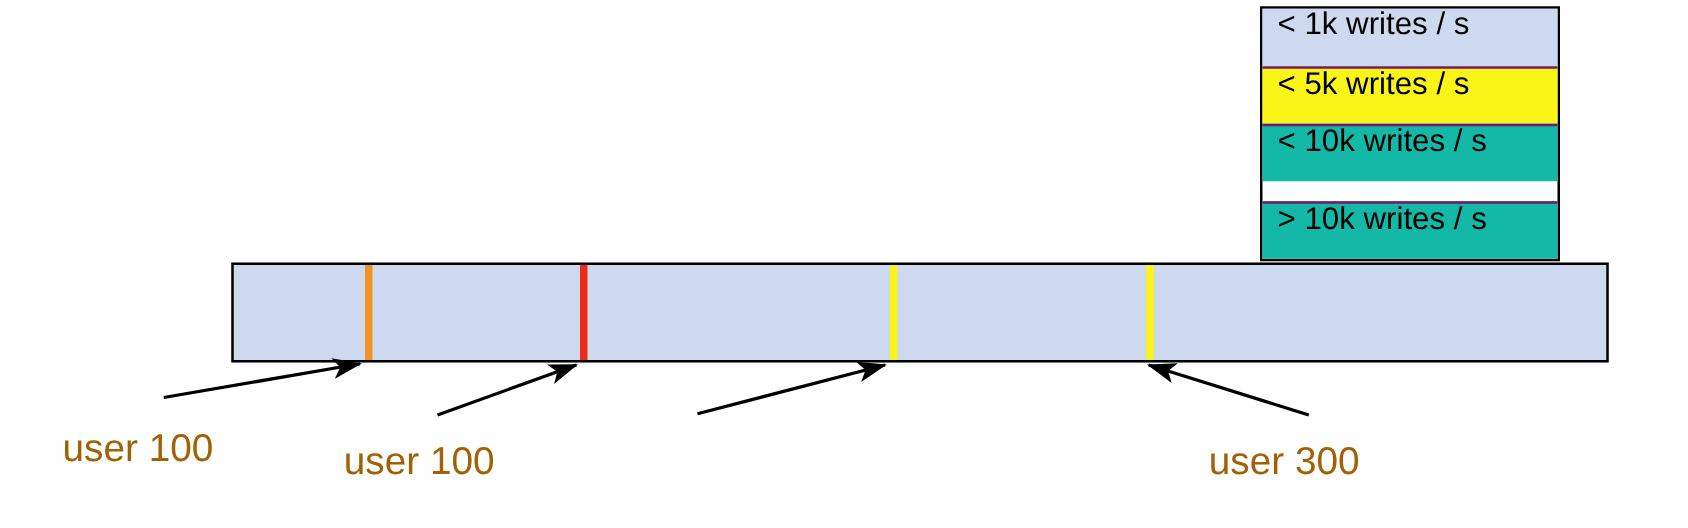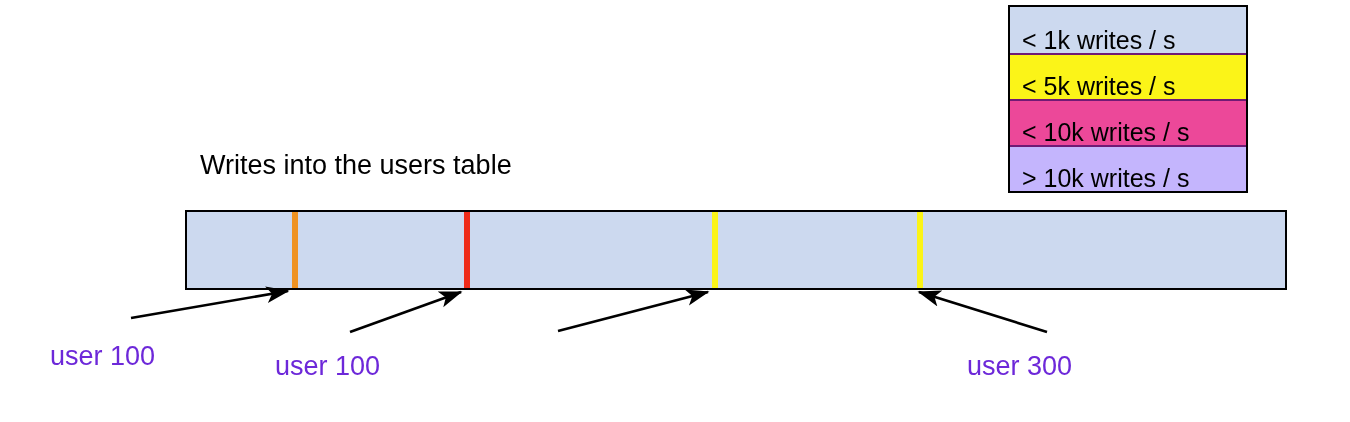--- a/index.html
+++ b/index.html
@@ -29,21 +29,21 @@
     left: 1008px;
     top: 5px;
     width: 240px;
     border: 2px solid #000000;
     box-sizing: border-box;
   }
   .legend-row {
     height: 46px;
     box-sizing: border-box;
     display: flex;
-    align-items: flex-end;
+    align-items: flex-start;
     padding-left: 12px;
     font-size: 25px;
     line-height: 1;
     letter-spacing: 0px;
     color: #000000;
     white-space: nowrap;
   }
   .legend-row + .legend-row {
     border-top: 2px solid #701a75;
   }
@@ -82,47 +82,46 @@
     position: absolute;
     left: 0; top: 0;
     width: 1350px;
     height: 422px;
     pointer-events: none;
   }
 
   
   .user-label {
     position: absolute;
-    font-size: 27px;
+    font-size: 31px;
     line-height: 1;
     white-space: nowrap;
-    color: #6d28d9;
+    color: #a16207;
   }
 </style>
 </head>
 <body>
 
 <div id="canvas">
 
   <div class="legend">
     <div class="legend-row" style="background: rgb(204, 217, 239);">
       <span>&lt; 1k writes / s</span>
     </div>
     <div class="legend-row" style="background: rgb(251, 244, 24);">
       <span>&lt; 5k writes / s</span>
     </div>
-    <div class="legend-row" style="background: #ec4899;">
+    <div class="legend-row" style="background: #14b8a6;">
       <span>&lt; 10k writes / s</span>
     </div>
-    <div class="legend-row" style="background: #c4b5fd;">
+    <div class="legend-row" style="background: #14b8a6; margin-top: 16px;">
       <span>&gt; 10k writes / s</span>
     </div>
   </div>
 
-  <div class="chart-title">Writes into the users table</div>
 
   <div class="bar" style="background: rgb(204, 217, 239); border-color: rgb(0, 0, 0);">
     <div class="stripe" style="left: 105px; background: rgb(239, 147, 34);"></div>
     <div class="stripe" style="left: 277px; background: rgb(238, 43, 24);"></div>
     <div class="stripe" style="left: 525px; background: rgb(251, 244, 24);"></div>
     <div class="stripe" style="left: 730px; background: rgb(251, 244, 24);"></div>
   </div>
 
   <svg id="arrows" width="1350" height="422" viewBox="0 0 1350 422">
     <defs>

